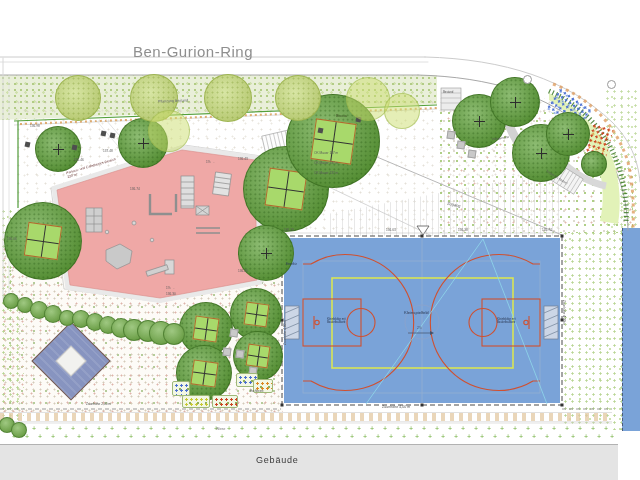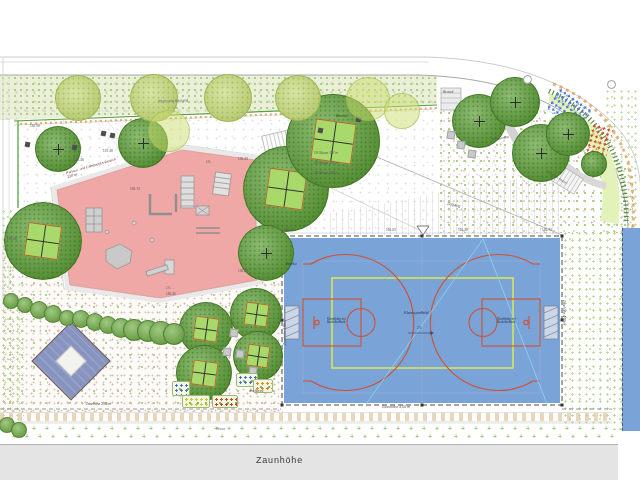--- a/index.html
+++ b/index.html
@@ -204,21 +204,22 @@
     <div class="diamond-inner"></div>
   </div>
 
   <div class="dotpatch" style="left:549px;top:96px;width:40px;height:26px;transform:rotate(35deg);
        background-image:radial-gradient(#4a6fd0 1px,transparent 1.4px),radial-gradient(#6a8fe0 .8px,transparent 1.2px);
        background-size:5px 5px,7px 7px;"></div>
   <div class="dotpatch" style="left:587px;top:125px;width:22px;height:40px;transform:rotate(15deg);
        background-image:radial-gradient(#cc4422 1px,transparent 1.4px),radial-gradient(#dd8822 .8px,transparent 1.2px);
        background-size:5px 5px,7px 7px;"></div>
 
-  <span class="lbl" style="left:256px;top:456px;font-size:9px;color:#3a3a3a;letter-spacing:.8px;">Zaunhöhe</span>
+  <span class="lbl" style="left:133px;top:44px;font-size:15px;color:#8f8f8f;letter-spacing:.5px;">Ben-Gurion-Ring</span>
+  <span class="lbl" style="left:256px;top:456px;font-size:9px;color:#3a3a3a;letter-spacing:.8px;">Gebäude</span>
   <span class="lbl" style="left:158px;top:100px;font-size:3.6px;transform:rotate(-2deg);color:#667;">Pflanzung Bestand</span>
   <div class="lbl" style="left:66px;top:165px;font-size:3.4px;transform:rotate(-16deg);color:#6b3a3a;">
     <span style="display:block;">Parkour- und Calisthenics-Bereich</span>
     <span style="display:block;">220 m²</span>
   </div>
   <span class="lbl" style="left:336px;top:115px;font-size:3.6px;color:#37471f;">Boccia</span>
   <span class="lbl" style="left:447px;top:203px;font-size:4px;transform:rotate(12deg);">Zugang</span>
   <span class="lbl" style="left:492px;top:137px;font-size:3.2px;transform:rotate(-8deg);">Hängematte</span>
   <span class="lbl" style="left:544px;top:176px;font-size:3px;transform:rotate(32deg);">Treppe (11 Stufen)</span>
   <span class="lbl" style="left:443px;top:91px;font-size:2.8px;">Bestand</span>

